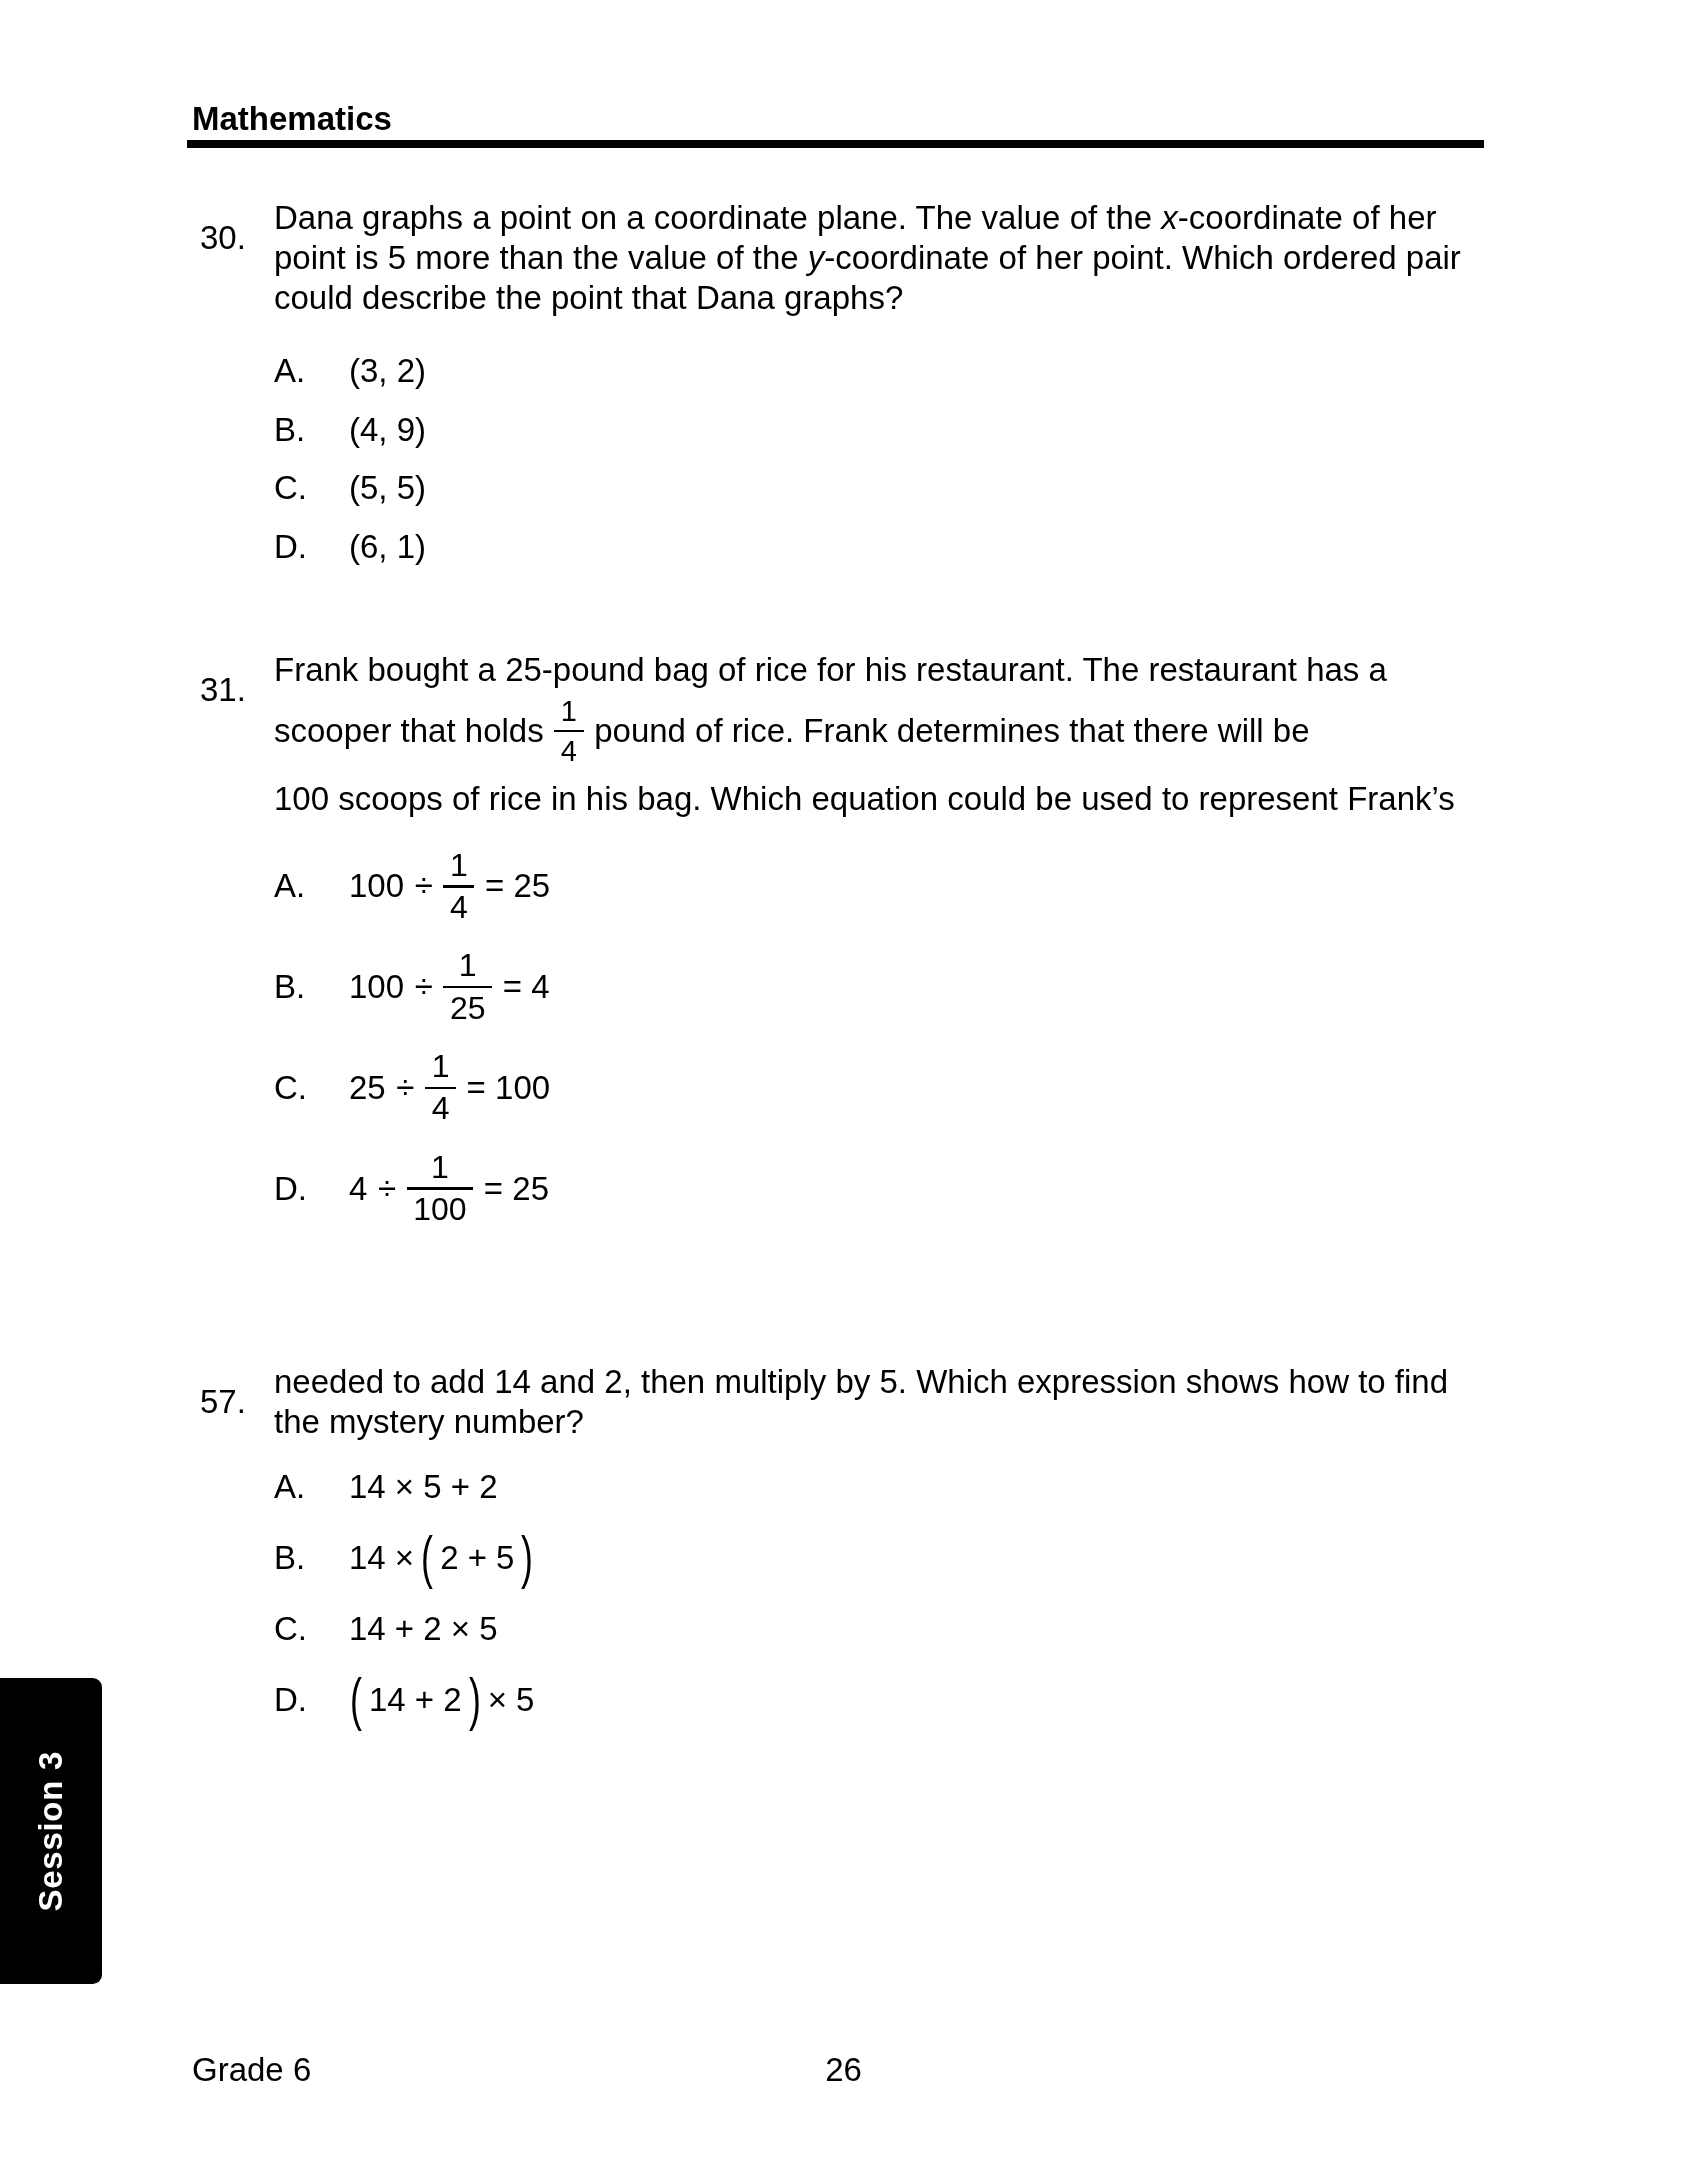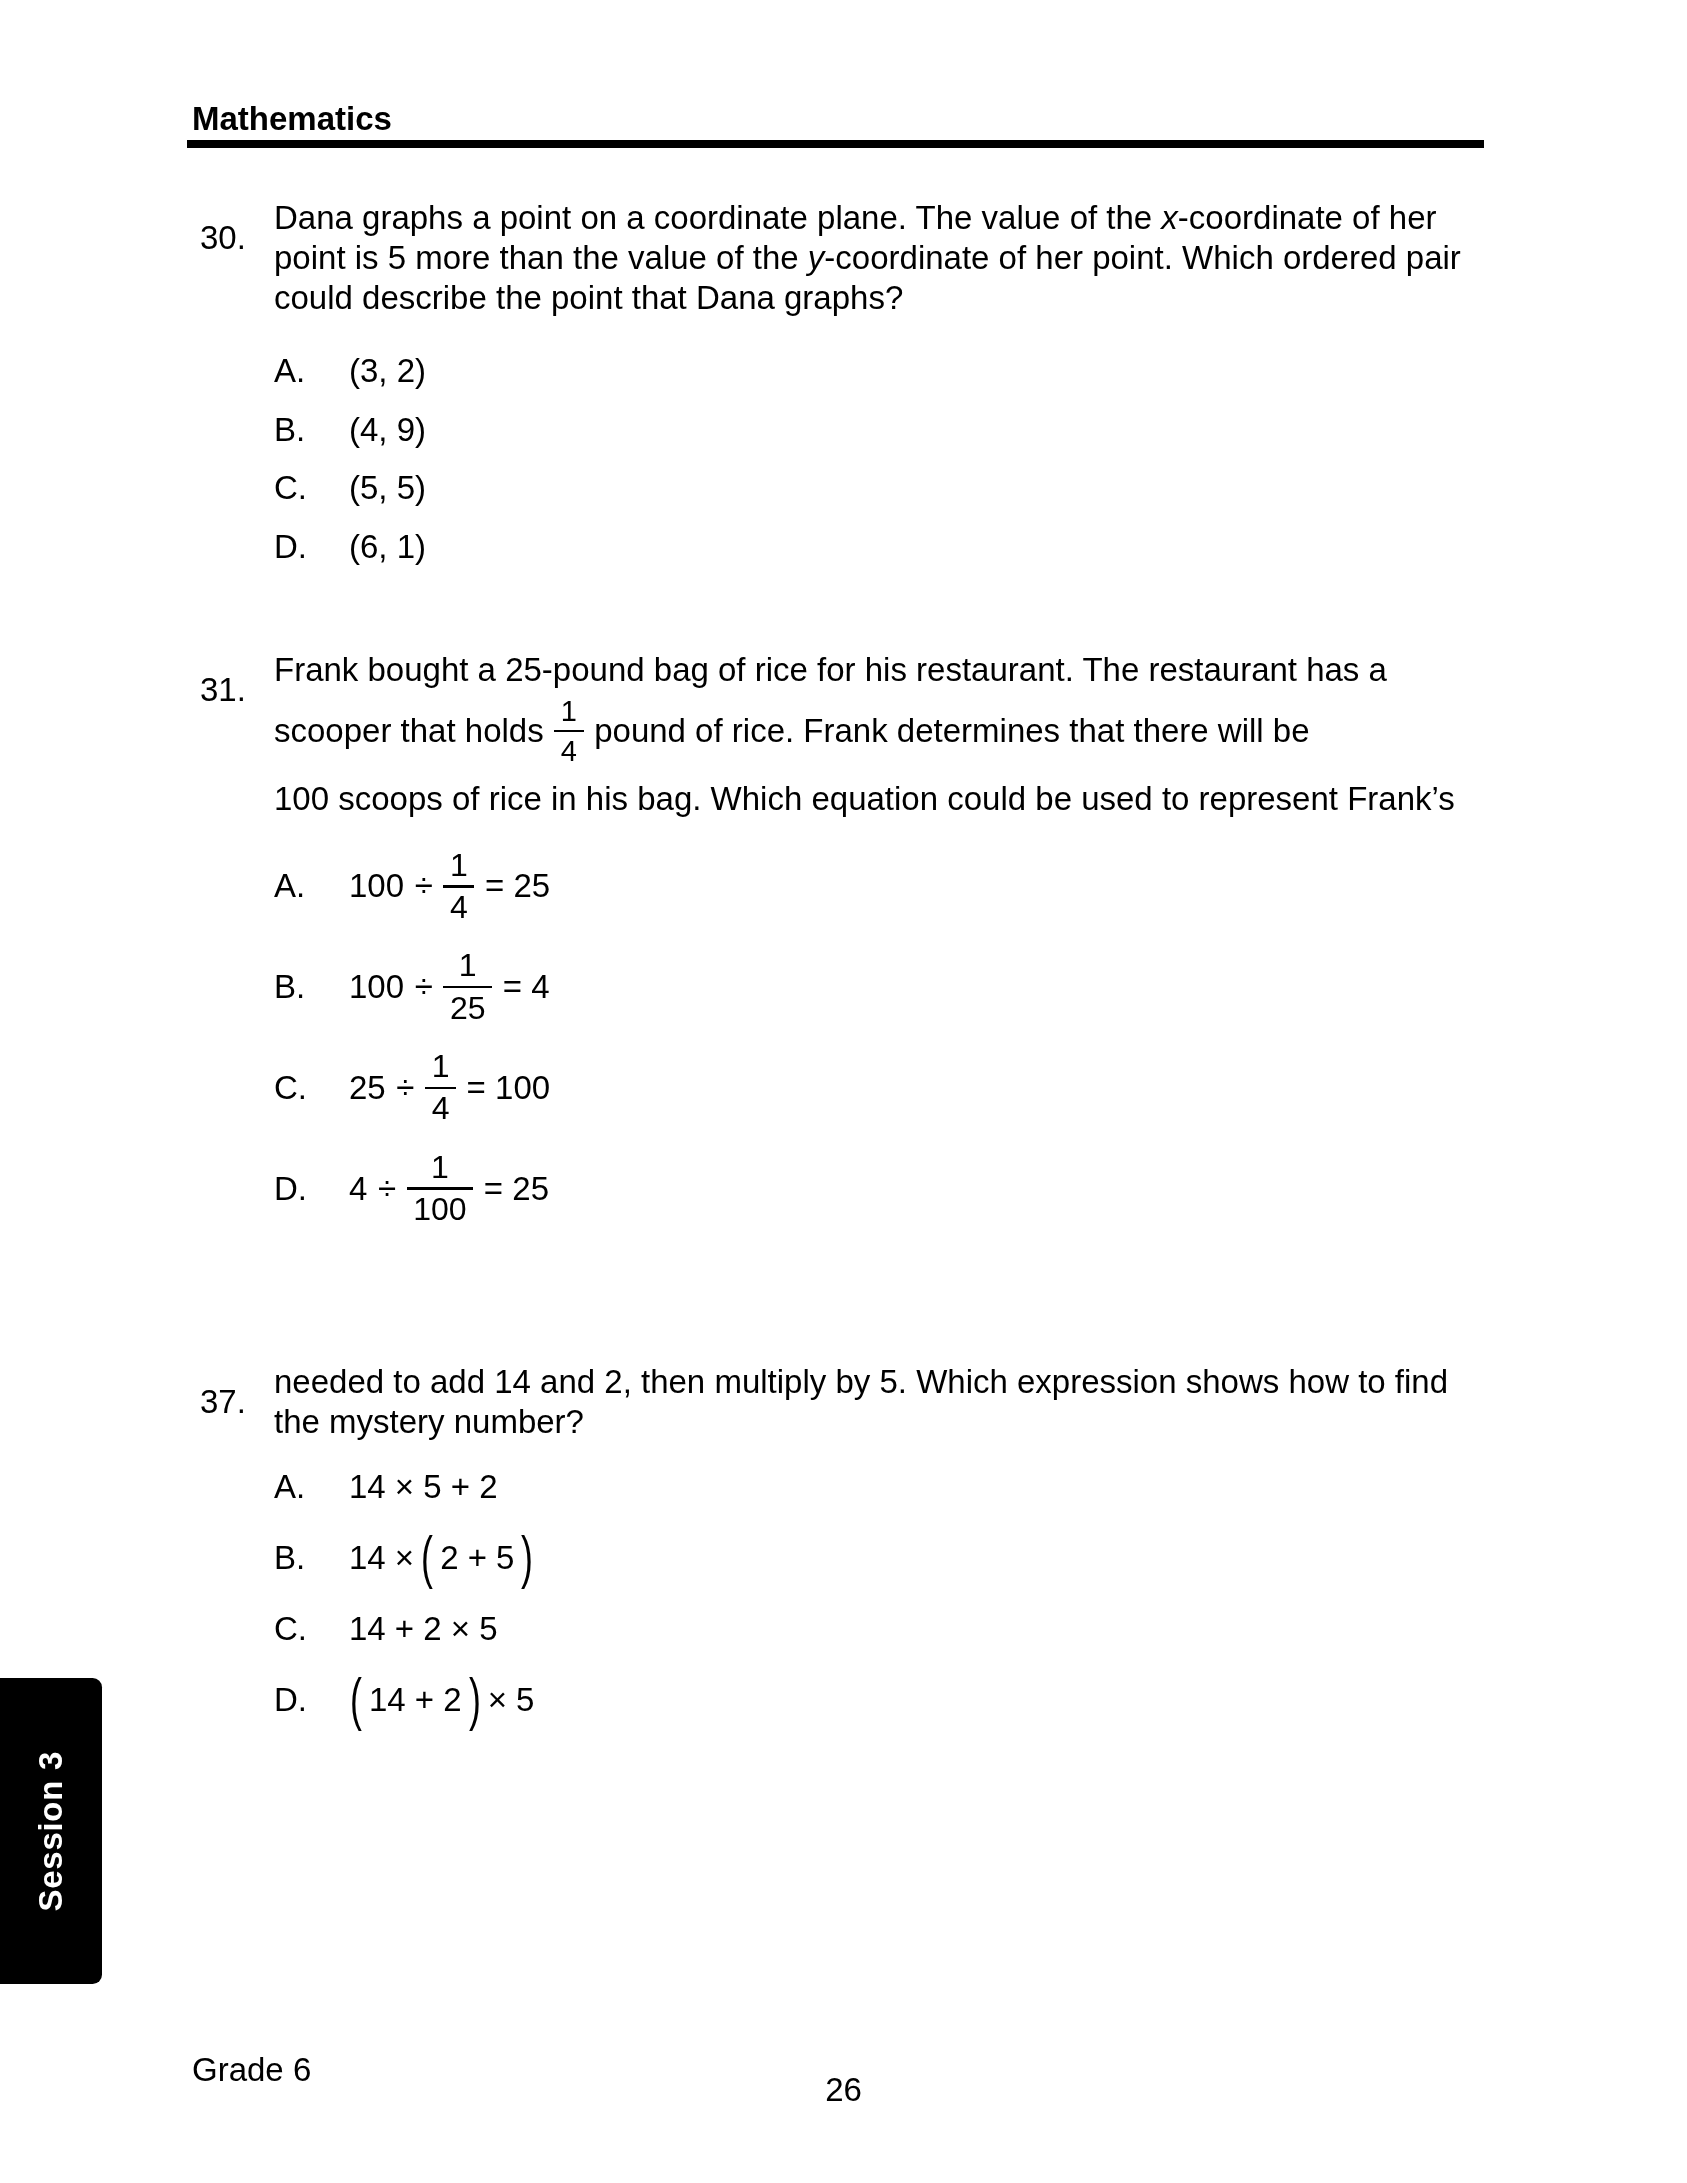--- a/index.html
+++ b/index.html
@@ -56,21 +56,21 @@
     display:flex; align-items:center; justify-content:center;
   }
   .session-tab .label {
     writing-mode:vertical-rl; transform:rotate(180deg);
     color:#fff; font-weight:bold; font-size:33px; letter-spacing:0.7px;
     white-space:nowrap;
   }
 
   
   .footer-grade { position:absolute; left:192px; top:2050px; }
-  .footer-page  { position:absolute; left:0; top:2050px; width:1687px; text-align:center;margin-top:20px; }
+  .footer-page  { position:absolute; left:0; top:2050px; width:1687px; text-align:center; }
 </style>
 </head>
 <body>
 
 <div class="title">Mathematics</div>
 <div class="rule"></div>
 
 <section class="q q30">
   <div class="qnum">30.</div>
   <div class="qbody">
@@ -163,21 +163,21 @@
             <span class="fden">100</span>
           </span>
           <span>= 25</span>
         </span>
       </div>
     </div>
   </div>
 </section>
 
 <section class="q q32">
-  <div class="qnum">37.</div>
+  <div class="qnum">57.</div>
   <div class="qbody">
     <div class="qline">needed to add 14 and 2, then multiply by 5. Which expression shows how to find</div>
     <div class="qline">the mystery number?</div>
     <div class="opts opts-32">
       <div class="opt">
         <span class="letter">A.</span>
         <span class="eqrow eq32">
             <span>14 × 5 + 2</span>
           </span>
       </div>

